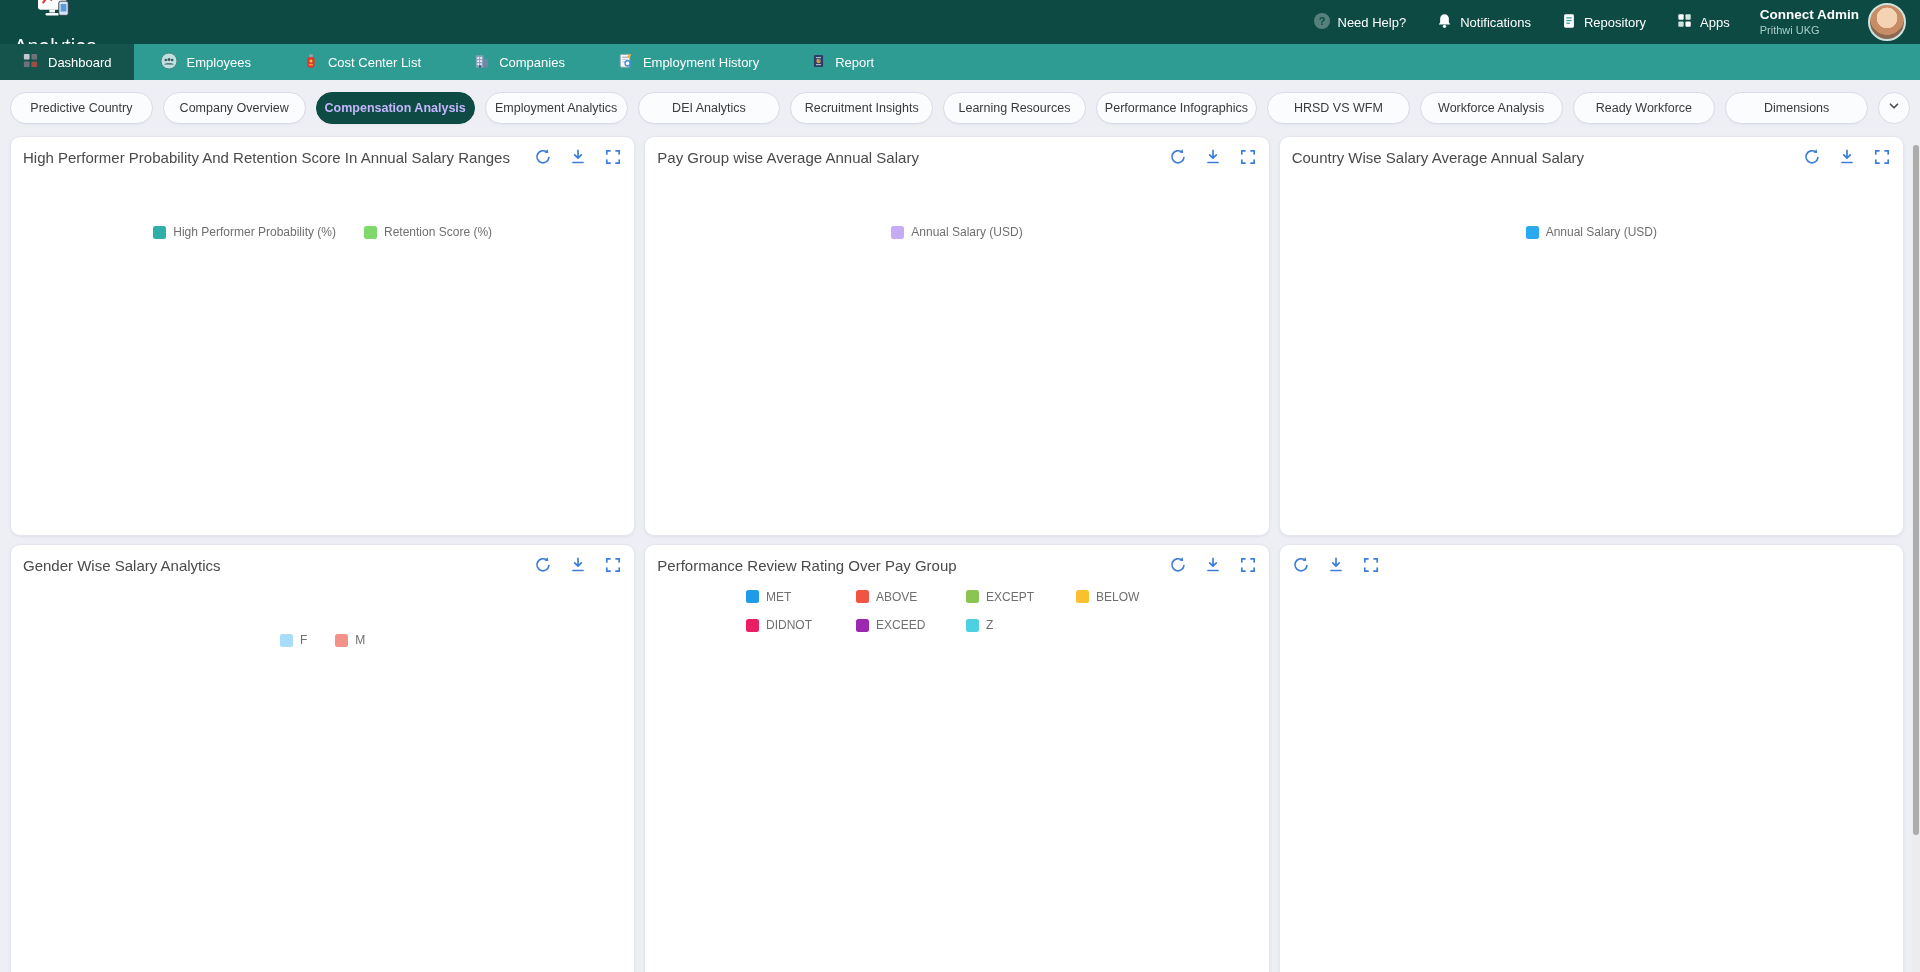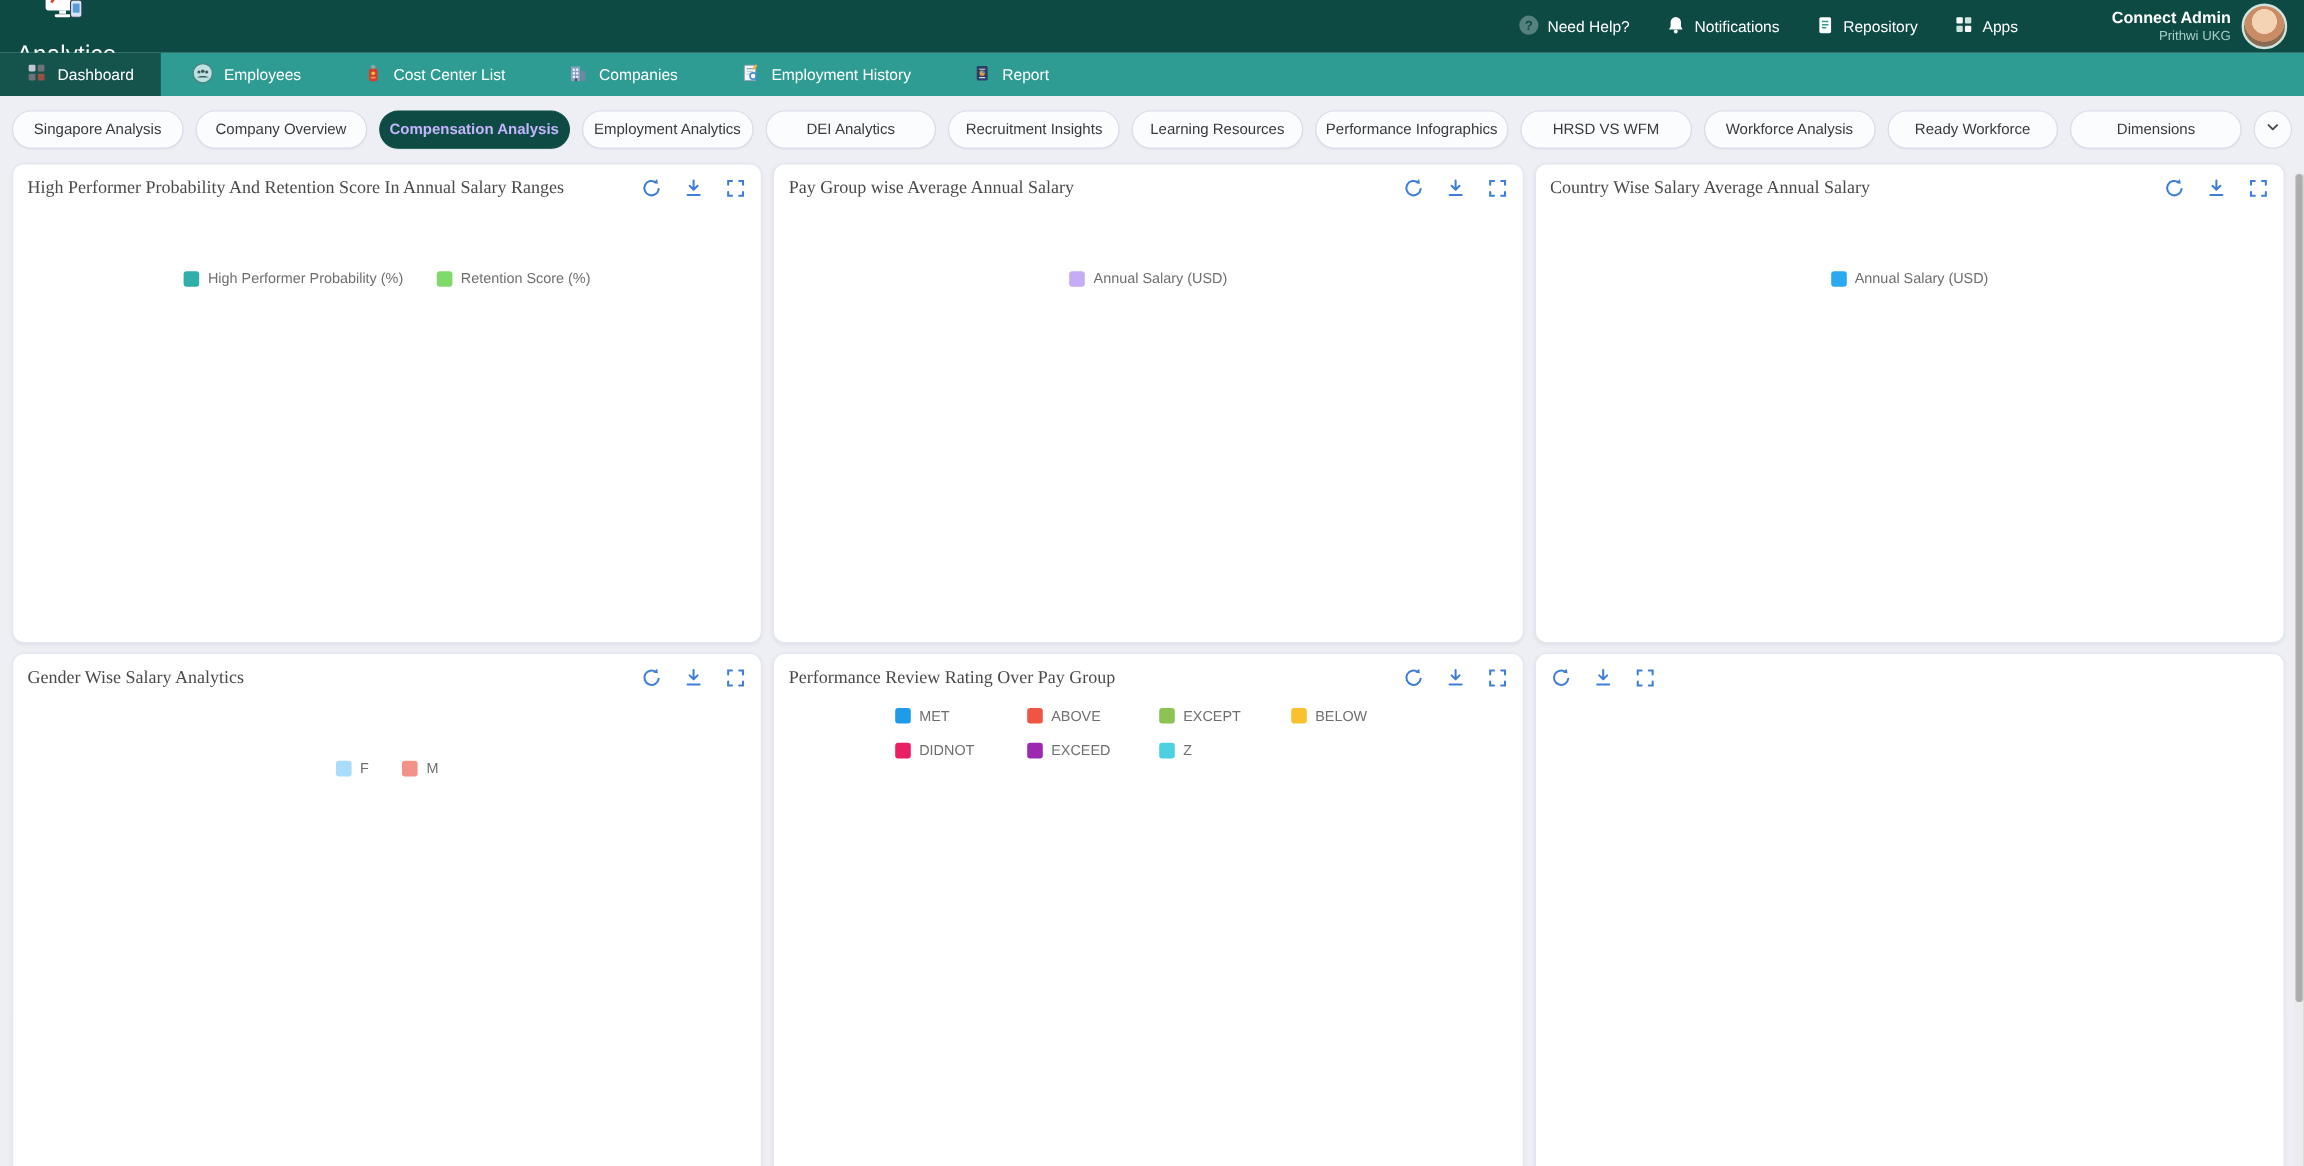--- a/index.html
+++ b/index.html
@@ -4,21 +4,21 @@
 <style>
   html,body{margin:0;padding:0;width:1920px;height:972px;overflow:hidden;background:#EDEFF4;
     font-family:"Liberation Sans",sans-serif;-webkit-font-smoothing:antialiased;}
   
   .tophdr{height:44px;background:#0D4A44;display:flex;align-items:center;padding:0 14px;color:#fff;}
   .brand{display:flex;align-items:center;gap:10px;flex-direction:column;}
   .brand .name{font-size:20px;font-weight:500;letter-spacing:.2px;}
   .hdr-right{margin-left:auto;display:flex;align-items:center;gap:30px;}
   .hdr-item{display:flex;align-items:center;gap:7px;font-size:13px;color:#fff;cursor:pointer;white-space:nowrap;}
   .userblk{display:flex;align-items:center;gap:9px;cursor:pointer;}
-  .usertxt{text-align:right;line-height:1.25;margin-left:48px;}
+  .usertxt{line-height:1.25;}
   .usertxt .uname{font-size:13.5px;font-weight:bold;}
   .usertxt .uorg{font-size:11px;color:#a9cdc7;}
   .avatar{width:34px;height:34px;border-radius:50%;border:2px solid #cfe3df;
     background:radial-gradient(circle at 50% 38%,#f3d3b3 0 38%,#c98d66 39% 62%,#8a6a52 63% 100%);}
   
   .tabbar{height:36px;background:#2E9C93;display:flex;align-items:stretch;}
   .tab{display:flex;align-items:center;gap:9px;padding:0 26px;font-size:13px;color:#fff;cursor:pointer;}
   .tab.active{background:#14544C;padding:0 22px;}
   
   .pillrow{display:flex;align-items:center;gap:10px;padding:12px 10px 4px 10px;}
@@ -27,21 +27,21 @@
     white-space:nowrap;padding:0 8px;box-shadow:0 1px 1px rgba(40,50,90,.04);}
   .pill.active{background:#0E4B44;border-color:#0E4B44;color:#c4b5fd;font-weight:bold;}
   .chev-btn{flex:0 0 30px;width:30px;height:30px;border-radius:50%;background:#FBFCFE;border:1px solid #D8DCE9;
     display:flex;align-items:center;justify-content:center;cursor:pointer;}
   
   .grid{display:grid;grid-template-columns:1fr 1fr 1fr;gap:14px 9px;padding:8px 16px 0 10px;}
   .card{background:#fff;border:1px solid #E4E7F0;border-radius:10px;box-shadow:0 1px 3px rgba(30,40,90,.07);
     padding:0 12px;overflow:hidden;}
   .row1 .card{height:398px;}
   .row2 .card{height:455px;}
-  .card-head{height:40px;display:flex;align-items:center;font-family:Liberation Serif, serif;}
+  .card-head{height:40px;display:flex;align-items:center;}
   .card-title{font-size:15px;color:#4a4a4a;flex:1;white-space:nowrap;overflow:hidden;}
   .card-actions{display:flex;align-items:center;gap:17px;}
   .act{width:18px;height:18px;cursor:pointer;display:block;}
   .legend{display:flex;justify-content:center;align-items:center;gap:28px;height:28px;margin-top:41px;}
   .leg-item{display:flex;align-items:center;gap:7px;font-size:12px;color:#6f6f6f;}
   .swatch{width:13px;height:13px;border-radius:2.5px;display:inline-block;}
   .legend-grid{display:grid;grid-template-columns:repeat(4,92px);row-gap:9px;column-gap:18px;
     justify-content:center;align-items:center;height:48px;padding-top:2px;}
   svg.chart{display:block;width:100%;}
   text.tick{font-size:11px;fill:#9b9b9b;}
@@ -171,21 +171,21 @@
           <line x1="6" y1="5" x2="12" y2="5" stroke="#cdd6e8" stroke-width="1.1"></line>
           <line x1="6" y1="13.4" x2="12" y2="13.4" stroke="#cdd6e8" stroke-width="1.1"></line>
           <circle cx="9" cy="9" r="2.6" fill="#F09A3E"></circle>
           <path d="M9 9L9 6.4A2.6 2.6 0 0 1 11.6 9z" fill="#3E8ED0"></path>
         </svg></span>
       <span>Report</span>
     </div>
   </div>
 
 <div class="pillrow" id="pills">
-    <div class="pill">Singapore Analysis</div>
+    <div class="pill">Predictive Country</div>
     <div class="pill">Company Overview</div>
     <div class="pill active">Compensation Analysis</div>
     <div class="pill">Employment Analytics</div>
     <div class="pill">DEI Analytics</div>
     <div class="pill">Recruitment Insights</div>
     <div class="pill">Learning Resources</div>
     <div class="pill">Performance Infographics</div>
     <div class="pill">HRSD VS WFM</div>
     <div class="pill">Workforce Analysis</div>
     <div class="pill">Ready Workforce</div>

